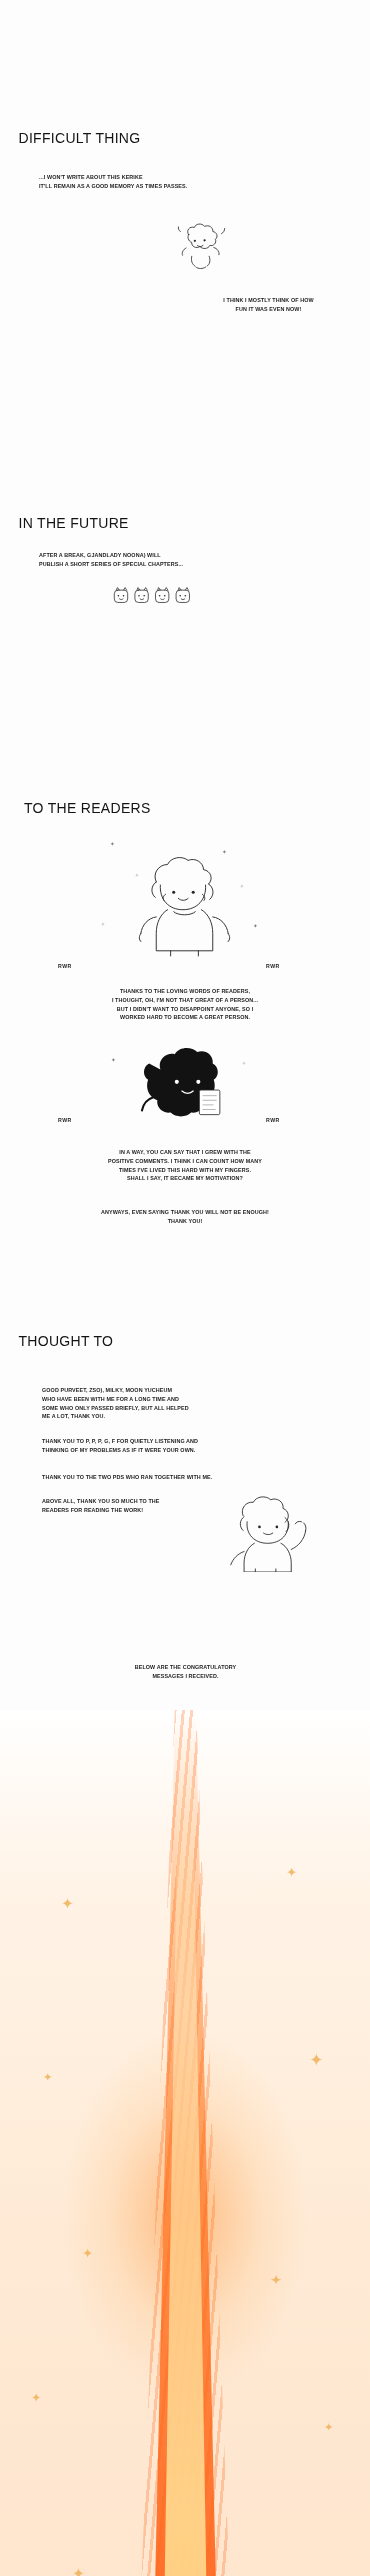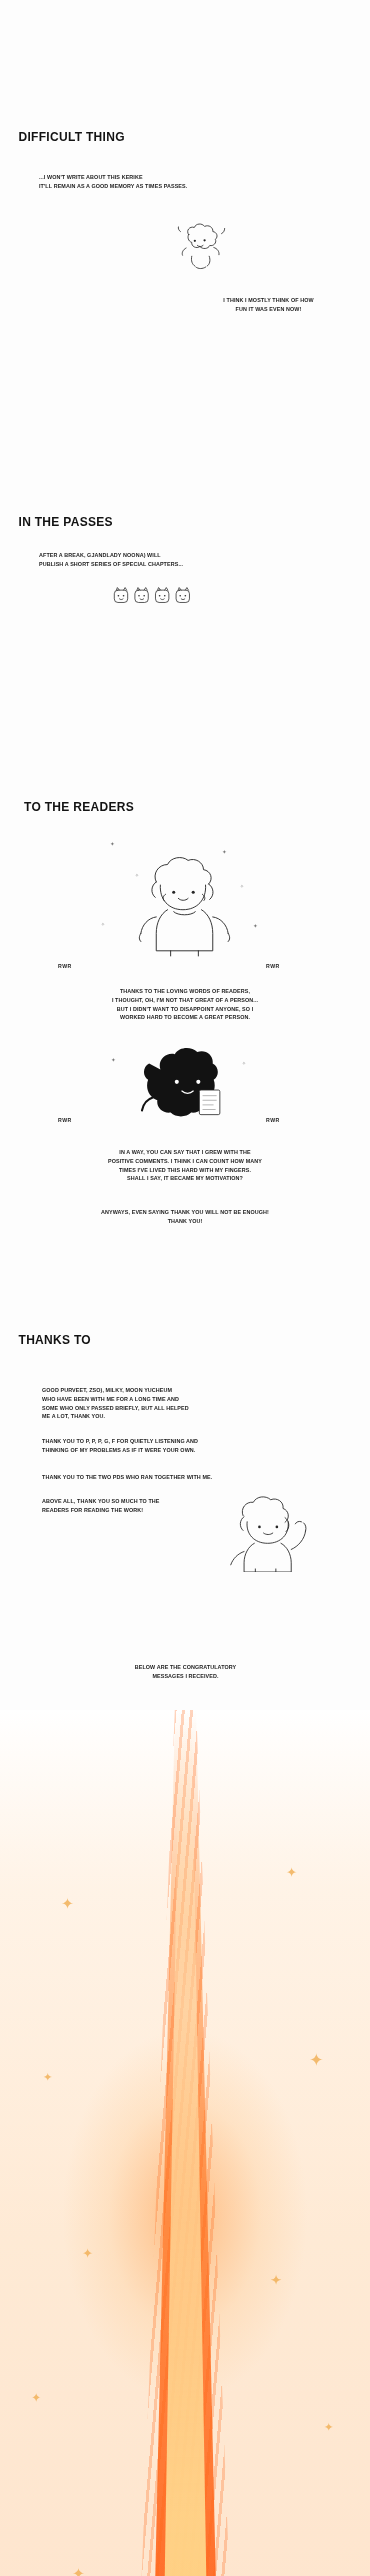--- a/index.html
+++ b/index.html
@@ -18,22 +18,22 @@
   .page {
     position: absolute;
     top: 0; left: 0;
     width: 371px;
     height: 3184px;
     background: #fdfdfd;
   }
   
   .section-heading {
     position: absolute;
-    font-size: 12px;
-    font-weight: 700;
+    font-size: 14px;
+    font-weight: 400;
     letter-spacing: 0.3px;
     color: #131313;
     white-space: nowrap;
   }
   
   .body-text {
     position: absolute;
     font-size: 5.4px;
     line-height: 1.62;
     letter-spacing: 0.1px;
@@ -146,21 +146,21 @@
       <path d="M86 78c3 8 1 16-4 19"></path>
       <path d="M60 99c5 4 13 4 19 0"></path>
       <path d="M30 30c-3-2-5-6-4-9"></path>
       <path d="M110 34c4-2 6-6 6-10"></path>
     </svg>
   </div>
 
   <div class="body-text center-text" style="left:191px; top:296px; width:155px; white-space:pre-line;">I THINK I MOSTLY THINK OF HOW
 FUN IT WAS EVEN NOW!</div>
 
-  <div class="section-heading" style="left:18.5px; top:515px;">IN THE PASSES</div>
+  <div class="section-heading" style="left:18.5px; top:515px;">IN THE FUTURE</div>
 
   <div class="body-text left-text" style="left:39px; top:551px; width:222px; white-space:pre-line;">AFTER A BREAK, GJANDLADY NOONA) WILL
 PUBLISH A SHORT SERIES OF SPECIAL CHAPTERS...</div>
 
   <div class="art" style="left:112px; top:586px;">
     <svg width="88" height="20.6" viewBox="0 0 170 40" fill="none" stroke="#2a2a2a" stroke-width="1.5" stroke-linecap="round" stroke-linejoin="round">
       <g>
         <rect x="4" y="8" width="26" height="24" rx="7"></rect>
         <path d="M8 8l2-5 4 5M22 8l3-5 3 5"></path>
         <circle cx="12" cy="19" r="1.6" fill="#2a2a2a" stroke="none"></circle>
@@ -256,21 +256,21 @@
   <div class="body-text" style="left:266px; top:1116px; font-size:5.2px; font-weight:700; letter-spacing:0.5px;">RWR</div>
 
   <div class="body-text center-text" style="left:77px; top:1148px; width:216px; white-space:pre-line;">IN A WAY, YOU CAN SAY THAT I GREW WITH THE
 POSITIVE COMMENTS. I THINK I CAN COUNT HOW MANY
 TIMES I'VE LIVED THIS HARD WITH MY FINGERS.
 SHALL I SAY, IT BECAME MY MOTIVATION?</div>
 
   <div class="body-text center-text" style="left:77px; top:1208px; width:216px; white-space:pre-line;">ANYWAYS, EVEN SAYING THANK YOU WILL NOT BE ENOUGH!
 THANK YOU!</div>
 
-  <div class="section-heading" style="left:18.5px; top:1333px;">THANKS TO</div>
+  <div class="section-heading" style="left:18.5px; top:1333px;">THOUGHT TO</div>
 
   <div class="body-text left-text" style="left:42px; top:1386px; width:216px; white-space:pre-line;">GOOD PURVEET, ZSO), MILKY, MOON YUCHEUM
 WHO HAVE BEEN WITH ME FOR A LONG TIME AND
 SOME WHO ONLY PASSED BRIEFLY, BUT ALL HELPED
 ME A LOT, THANK YOU.</div>
 
   <div class="body-text left-text" style="left:42px; top:1437px; width:227px; white-space:pre-line;">THANK YOU TO P, P, P, G, F FOR QUIETLY LISTENING AND
 THINKING OF MY PROBLEMS AS IF IT WERE YOUR OWN.</div>
 
   <div class="body-text left-text" style="left:42px; top:1473px; width:227px; white-space:pre-line;">THANK YOU TO THE TWO PDS WHO RAN TOGETHER WITH ME.</div>

